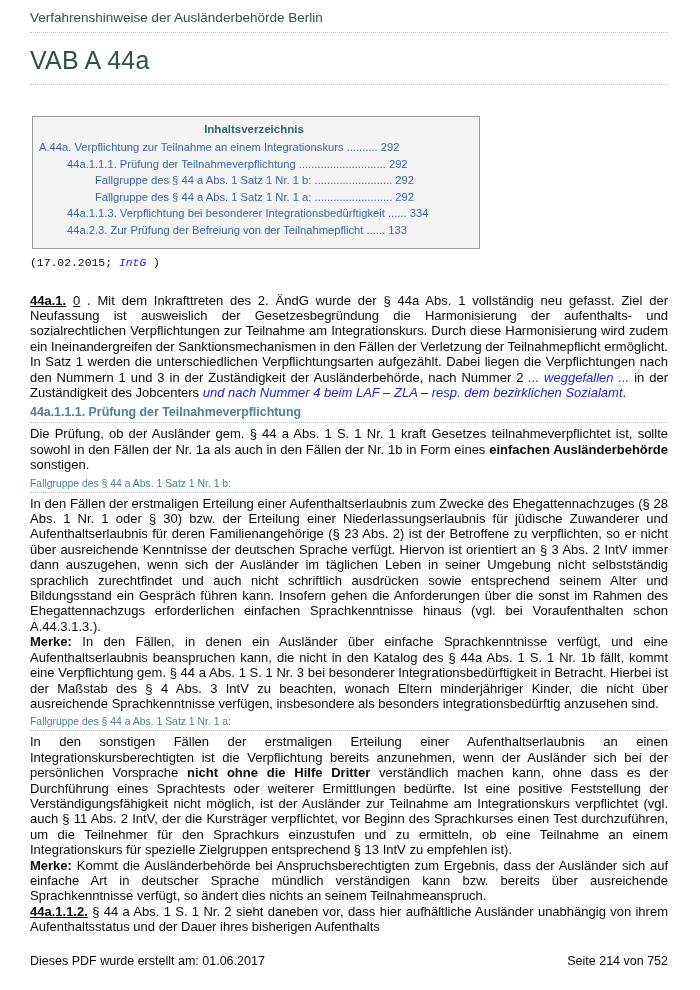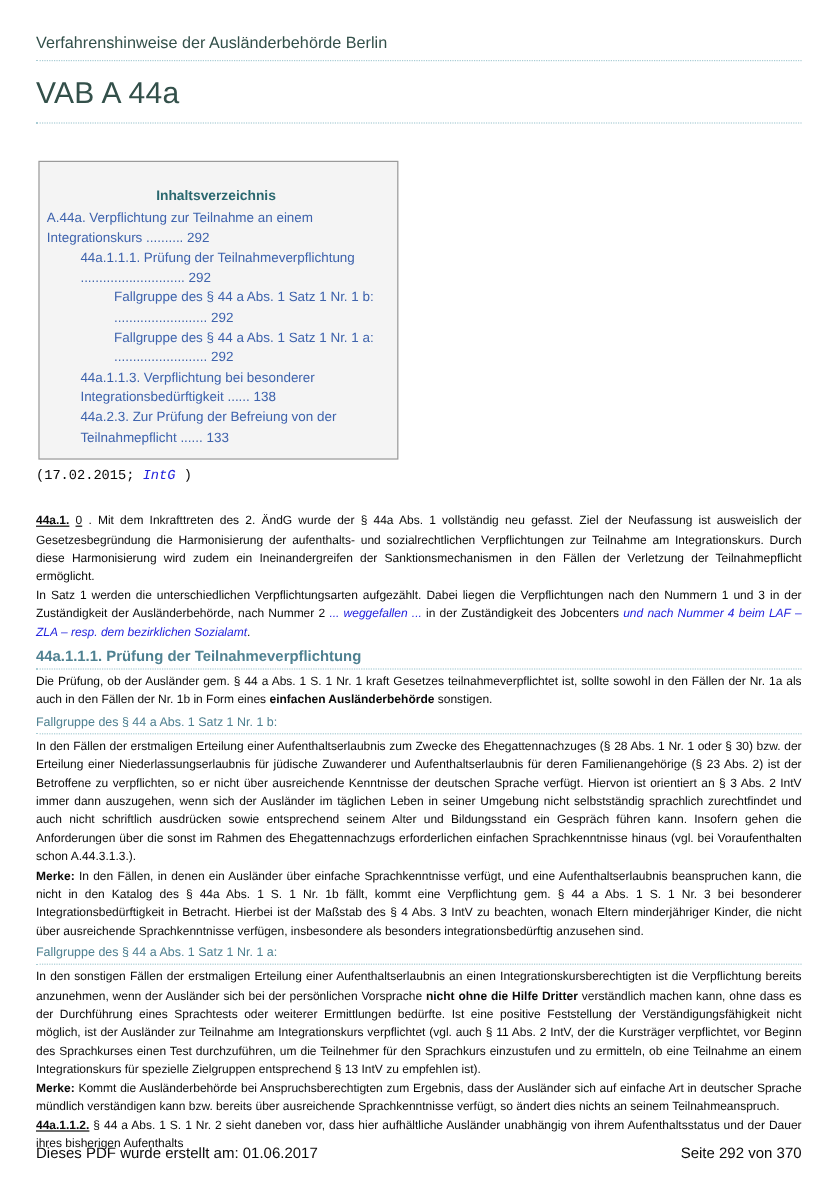--- a/index.html
+++ b/index.html
@@ -2,47 +2,47 @@
 <html><head>
 <meta charset="utf-8">
 <style>
   html,body{margin:0;padding:0;background:#fff;}
   .page{
     position:relative;width:700px;height:990px;background:#ffffff;overflow:hidden;
     font-family:"Liberation Sans","DejaVu Sans",sans-serif;color:#0a0a0a;box-sizing:border-box;
     padding:0 32px 0 30px;
   }
   .doc-header{
-    padding-top:28px;padding-bottom:7px;border-bottom:1px dotted #a9ccd4;
+    padding-top:10px;padding-bottom:7px;border-bottom:1px dotted #a9ccd4;
     font-size:13.5px;color:#33504a;
   }
   .doc-title{
     margin:13px 0 0 0;font-size:25px;font-weight:400;color:#33504a;
     padding-bottom:9px;border-bottom:1px dotted #a9ccd4;letter-spacing:.2px;
   }
   .toc-box{
-    margin-top:31px;margin-left:2px;width:300px;box-sizing:border-box;
-    background:#f4f4f4;border:1px solid #9a9a9a;padding:23px 10px 9px 6px;
+    margin-top:31px;margin-left:2px;width:448px;box-sizing:border-box;
+    background:#f4f4f4;border:1px solid #9a9a9a;padding:6px 10px 9px 6px;
   }
   .toc-title{
     text-align:center;font-weight:bold;font-size:11.5px;color:#2a686f;margin-bottom:4px;
   }
   .toc-item{
     font-size:11.2px;line-height:16.6px;color:#3e63ad;cursor:pointer;
   }
   .toc-item.ind0{padding-left:0;}
   .toc-item.ind1{padding-left:28px;}
   .toc-item.ind2{padding-left:56px;}
   .sec-h1{
     margin:14px 0 0 0;font-size:17.5px;font-weight:400;color:#4f8191;
     padding-bottom:6px;border-bottom:1px dotted #a9ccd4;
   }
   .meta{margin-top:8px;font-size:11.4px;color:#0a0a0a;font-family:Liberation Mono, monospace;}
   p.body{
-    margin:0;text-align:justify;font-size:10px;line-height:15.4px;color:#0a0a0a;
+    margin:0;text-align:justify;font-size:13px;line-height:15.4px;color:#0a0a0a;
   }
   .p-first{margin-top:24px !important;}
   .sec-h2{
     margin:5px 0 3px 0;font-size:12.4px;font-weight:700;color:#4f8191;
     padding-bottom:3px;border-bottom:1px dotted #a9ccd4;
   }
   .sec-h3{
     margin:5px 0 3px 0;font-size:10.4px;font-weight:400;color:#4f8191;
     padding-bottom:3px;border-bottom:1px dotted #a9ccd4;
   }
@@ -64,21 +64,21 @@
 
   <h1 class="doc-title">VAB A 44a</h1>
 
   <div class="toc-box">
     <div class="toc-title">Inhaltsverzeichnis</div>
     <div class="toc-list">
         <div class="toc-item ind0">A.44a. Verpflichtung zur Teilnahme an einem Integrationskurs   .......... 292</div>
         <div class="toc-item ind1">44a.1.1.1. Prüfung der Teilnahmeverpflichtung   ............................ 292</div>
         <div class="toc-item ind2">Fallgruppe des § 44 a Abs. 1 Satz 1 Nr. 1 b:   ......................... 292</div>
         <div class="toc-item ind2">Fallgruppe des § 44 a Abs. 1 Satz 1 Nr. 1 a:   ......................... 292</div>
-        <div class="toc-item ind1">44a.1.1.3. Verpflichtung bei besonderer Integrationsbedürftigkeit  ...... 138</div>
+        <div class="toc-item ind1">44a.1.1.3. Verpflichtung bei besonderer Integrationsbedürftigkeit  ...... 334</div>
         <div class="toc-item ind1">44a.2.3. Zur Prüfung der Befreiung von der Teilnahmepflicht   ...... 133</div>
       </div>
   </div>
 
 
   <div class="meta"><span>(17.02.2015; </span><span class="seg-ib">IntG</span><span> )</span></div>
 
   <p class="body p-first"><span class="seg-bu">44a.1.</span><span> </span><span class="seg-u">0</span><span> . Mit dem Inkrafttreten des 2. ÄndG wurde der § 44a Abs. 1 vollständig neu gefasst. Ziel der Neufassung ist ausweislich der Gesetzesbegründung die Harmonisierung der aufenthalts- und sozialrechtlichen Verpflichtungen zur Teilnahme am Integrationskurs. Durch diese Harmonisierung wird zudem ein Ineinandergreifen der Sanktionsmechanismen in den Fällen der Verletzung der Teilnahmepflicht ermöglicht.</span></p>
   <p class="body"><span>In Satz 1 werden die unterschiedlichen Verpflichtungsarten aufgezählt. Dabei liegen die Verpflichtungen nach den Nummern 1 und 3 in der Zuständigkeit der Ausländerbehörde, nach Nummer 2  </span><span class="seg-ib">... weggefallen ...</span><span> in der Zuständigkeit des Jobcenters </span><span class="seg-ib">und nach Nummer 4 beim LAF – ZLA – resp. dem bezirklichen Sozialamt</span><span>.</span></p>
 
@@ -89,16 +89,16 @@
   <p class="body"><span>In den Fällen der erstmaligen Erteilung einer Aufenthaltserlaubnis zum Zwecke des Ehegattennachzuges (§ 28 Abs. 1 Nr. 1 oder § 30) bzw. der Erteilung einer Niederlassungserlaubnis für jüdische Zuwanderer und Aufenthaltserlaubnis für deren Familienangehörige (§ 23 Abs. 2) ist der Betroffene zu verpflichten, so er nicht über ausreichende Kenntnisse der deutschen Sprache verfügt. Hiervon ist orientiert an § 3 Abs. 2 IntV immer dann auszugehen, wenn sich der Ausländer im täglichen Leben in seiner Umgebung nicht selbstständig sprachlich zurechtfindet und auch nicht schriftlich ausdrücken sowie entsprechend seinem Alter und Bildungsstand ein Gespräch führen kann. Insofern gehen die Anforderungen über die sonst im Rahmen des Ehegattennachzugs erforderlichen einfachen Sprachkenntnisse hinaus (vgl. bei Voraufenthalten schon A.44.3.1.3.).</span></p>
   <p class="body"><span class="seg-b">Merke:</span><span> In den Fällen, in denen ein Ausländer über einfache Sprachkenntnisse verfügt, und eine Aufenthaltserlaubnis beanspruchen kann, die nicht in den Katalog des § 44a Abs. 1 S. 1 Nr. 1b fällt,  kommt eine Verpflichtung gem.  § 44 a Abs. 1 S. 1 Nr. 3 bei besonderer Integrationsbedürftigkeit in Betracht. Hierbei ist der Maßstab des § 4 Abs. 3 IntV zu beachten, wonach Eltern minderjähriger Kinder, die nicht über ausreichende Sprachkenntnisse verfügen, insbesondere als besonders integrationsbedürftig anzusehen sind.</span></p>
 
   <h4 class="sec-h3">Fallgruppe des § 44 a Abs. 1 Satz 1 Nr. 1 a:</h4>
   <p class="body"><span>In den sonstigen Fällen der erstmaligen Erteilung einer Aufenthaltserlaubnis an einen Integrationskursberechtigten ist die Verpflichtung bereits anzunehmen, wenn der Ausländer sich bei der persönlichen Vorsprache </span><span class="seg-b">nicht ohne die Hilfe Dritter</span><span> verständlich machen kann, ohne dass es der Durchführung eines Sprachtests oder weiterer Ermittlungen bedürfte.  Ist eine positive Feststellung der Verständigungsfähigkeit nicht möglich, ist der Ausländer zur Teilnahme am Integrationskurs verpflichtet (vgl. auch § 11 Abs. 2 IntV, der die Kursträger verpflichtet, vor Beginn des Sprachkurses einen Test durchzuführen, um die Teilnehmer für den Sprachkurs einzustufen und zu ermitteln, ob eine Teilnahme an einem Integrationskurs für spezielle Zielgruppen entsprechend § 13 IntV zu empfehlen ist).</span></p>
   <p class="body"><span class="seg-b">Merke:</span><span> Kommt die Ausländerbehörde bei Anspruchsberechtigten zum Ergebnis, dass der Ausländer sich auf einfache Art in deutscher Sprache mündlich verständigen kann bzw. bereits über ausreichende Sprachkenntnisse verfügt, so ändert dies nichts an seinem Teilnahmeanspruch.</span></p>
   <p class="body"><span class="seg-bu">44a.1.1.2.</span><span> § 44 a Abs. 1 S. 1 Nr. 2 sieht daneben vor, dass hier aufhältliche Ausländer unabhängig von ihrem Aufenthaltsstatus und der Dauer ihres bisherigen Aufenthalts </span></p>
 
   <div class="footer">
     <span>Dieses PDF wurde erstellt am: 01.06.2017</span>
-    <span>Seite 292 von 370</span>
+    <span>Seite 214 von 752</span>
   </div>
 
 </div>
 
 </body></html>

